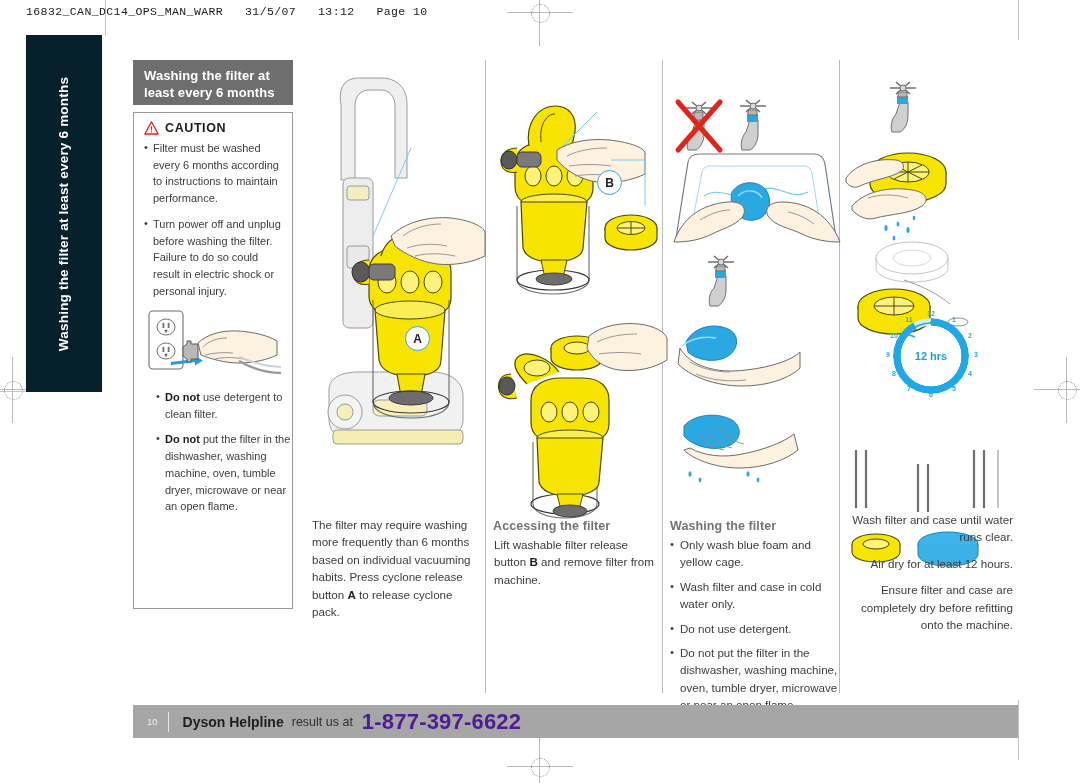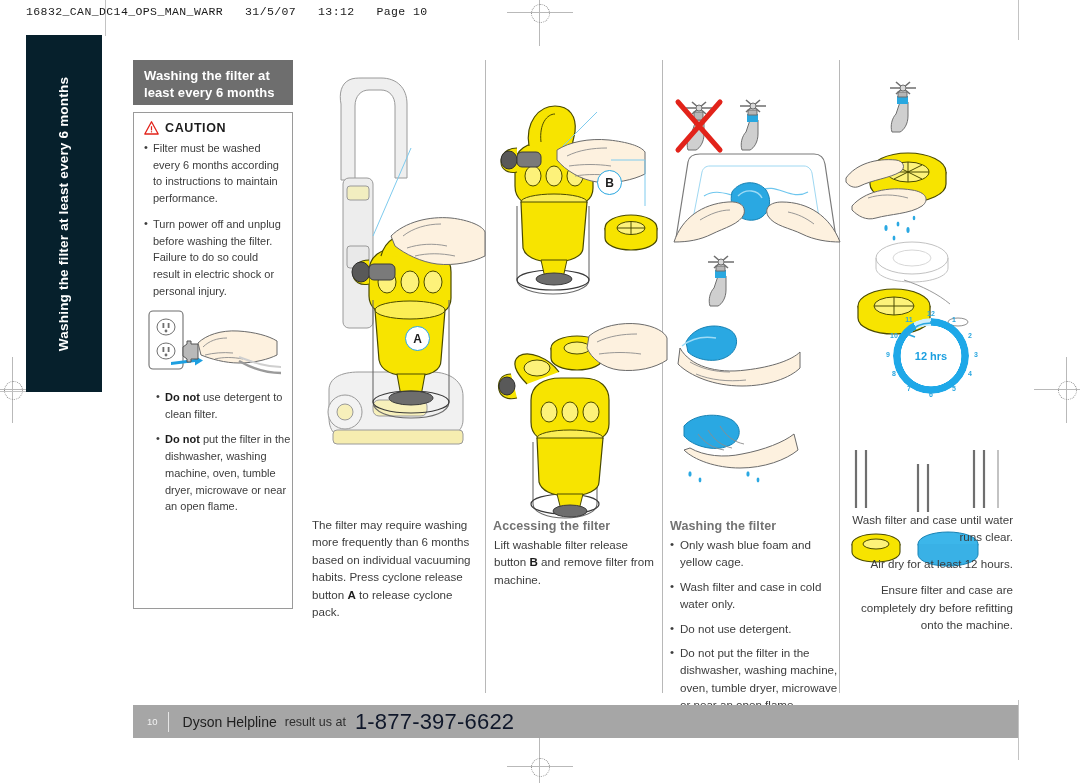--- a/index.html
+++ b/index.html
@@ -128,23 +128,23 @@
     width:12px;text-align:center;
   }
 
   
   .footer{
     position:absolute;left:133px;top:705px;width:885px;height:33px;
     background:#a6a6a6;display:flex;align-items:center;
   }
   .footer .pg{font-size:9.5px;color:#f2f2f2;padding:0 10px 0 14px;}
   .footer .vr{width:1px;height:20px;background:#e6e6e6;}
-  .footer .brand{font-size:14px;font-weight:normal;color:#1e1e1e;padding-left:14px;}
+  .footer .brand{font-size:14px;font-weight:bold;color:#1e1e1e;padding-left:14px;}
   .footer .cu{font-size:12.5px;color:#2e2e2e;padding-left:8px;}
-  .footer .tel{font-size:22px;color:#0f172a;padding-left:9px;letter-spacing:.2px;}
+  .footer .tel{font-size:22px;color:#4c1d95;padding-left:9px;letter-spacing:.2px;font-weight:bold;}
 
   svg{overflow:visible;}
 </style>
 </head>
 <body>
 
 <div class="page">
 
   <div class="crop-mark cm-top">
       <div class="v"></div>

